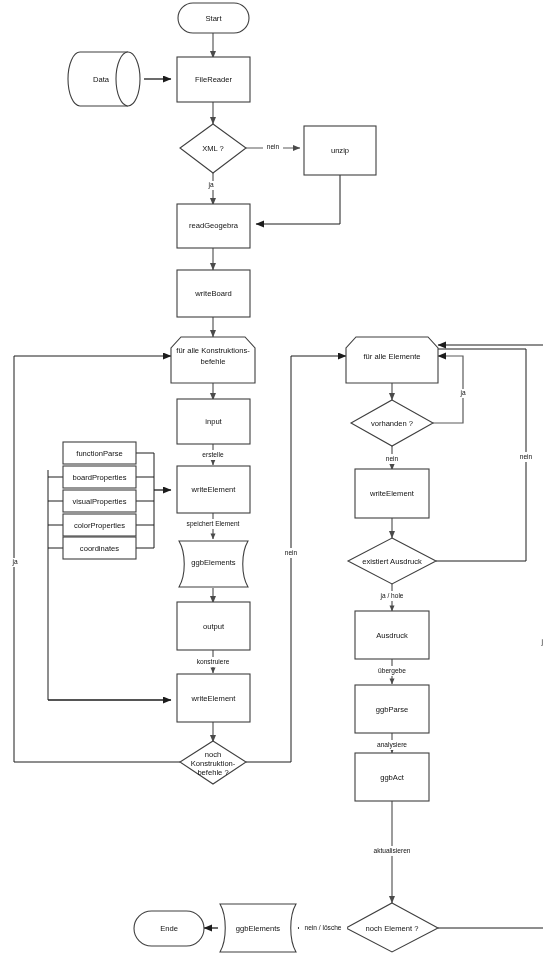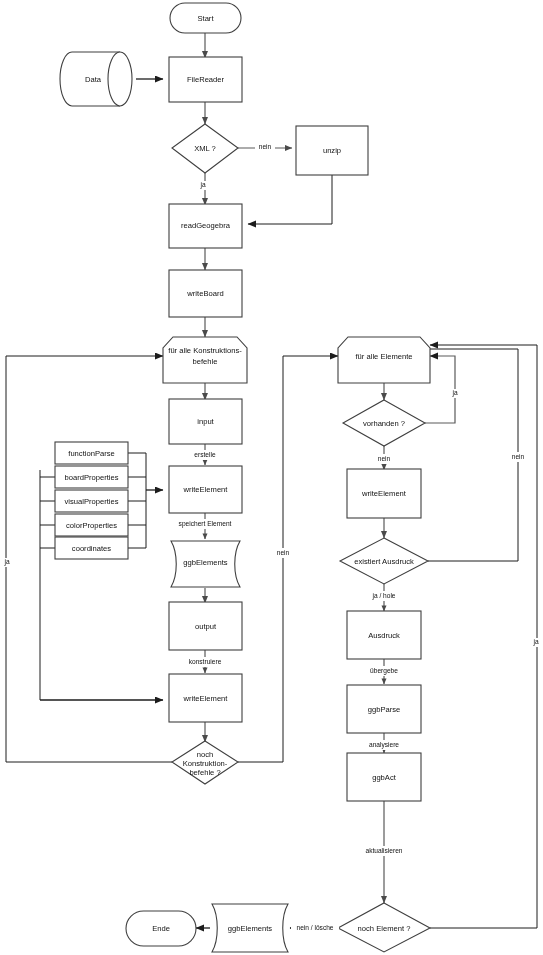--- a/index.html
+++ b/index.html
@@ -1,19 +1,19 @@
 <!DOCTYPE html>
 <html><head>
 <meta charset="utf-8">
 <title>Flowchart</title>
 <style>
   html,body{margin:0;padding:0;background:#ffffff;}
   body{width:543px;height:955px;overflow:hidden;
        font-family:"Liberation Sans","DejaVu Sans",sans-serif;}
-  #diagram-root{position:relative;width:496px;height:955px;}
+  #diagram-root{position:relative;width:496px;height:955px;padding-left:8px;}
   svg#flow{display:block;width:543px;height:955px;background:#ffffff;}
   .shape{fill:#ffffff;stroke:#3f3f3f;stroke-width:1.1;}
   .node-label{font-family:"Liberation Sans","DejaVu Sans",sans-serif;
               font-size:7.6px;fill:#111111;text-anchor:middle;
               dominant-baseline:middle;}
   .edge-label{font-family:"Liberation Sans","DejaVu Sans",sans-serif;
               font-size:6.6px;fill:#111111;text-anchor:middle;
               dominant-baseline:middle;}
   .edge{fill:none;stroke:#5a5a5a;stroke-width:1.2;}
   .edge-dark{fill:none;stroke:#1c1c1c;stroke-width:1.3;}

